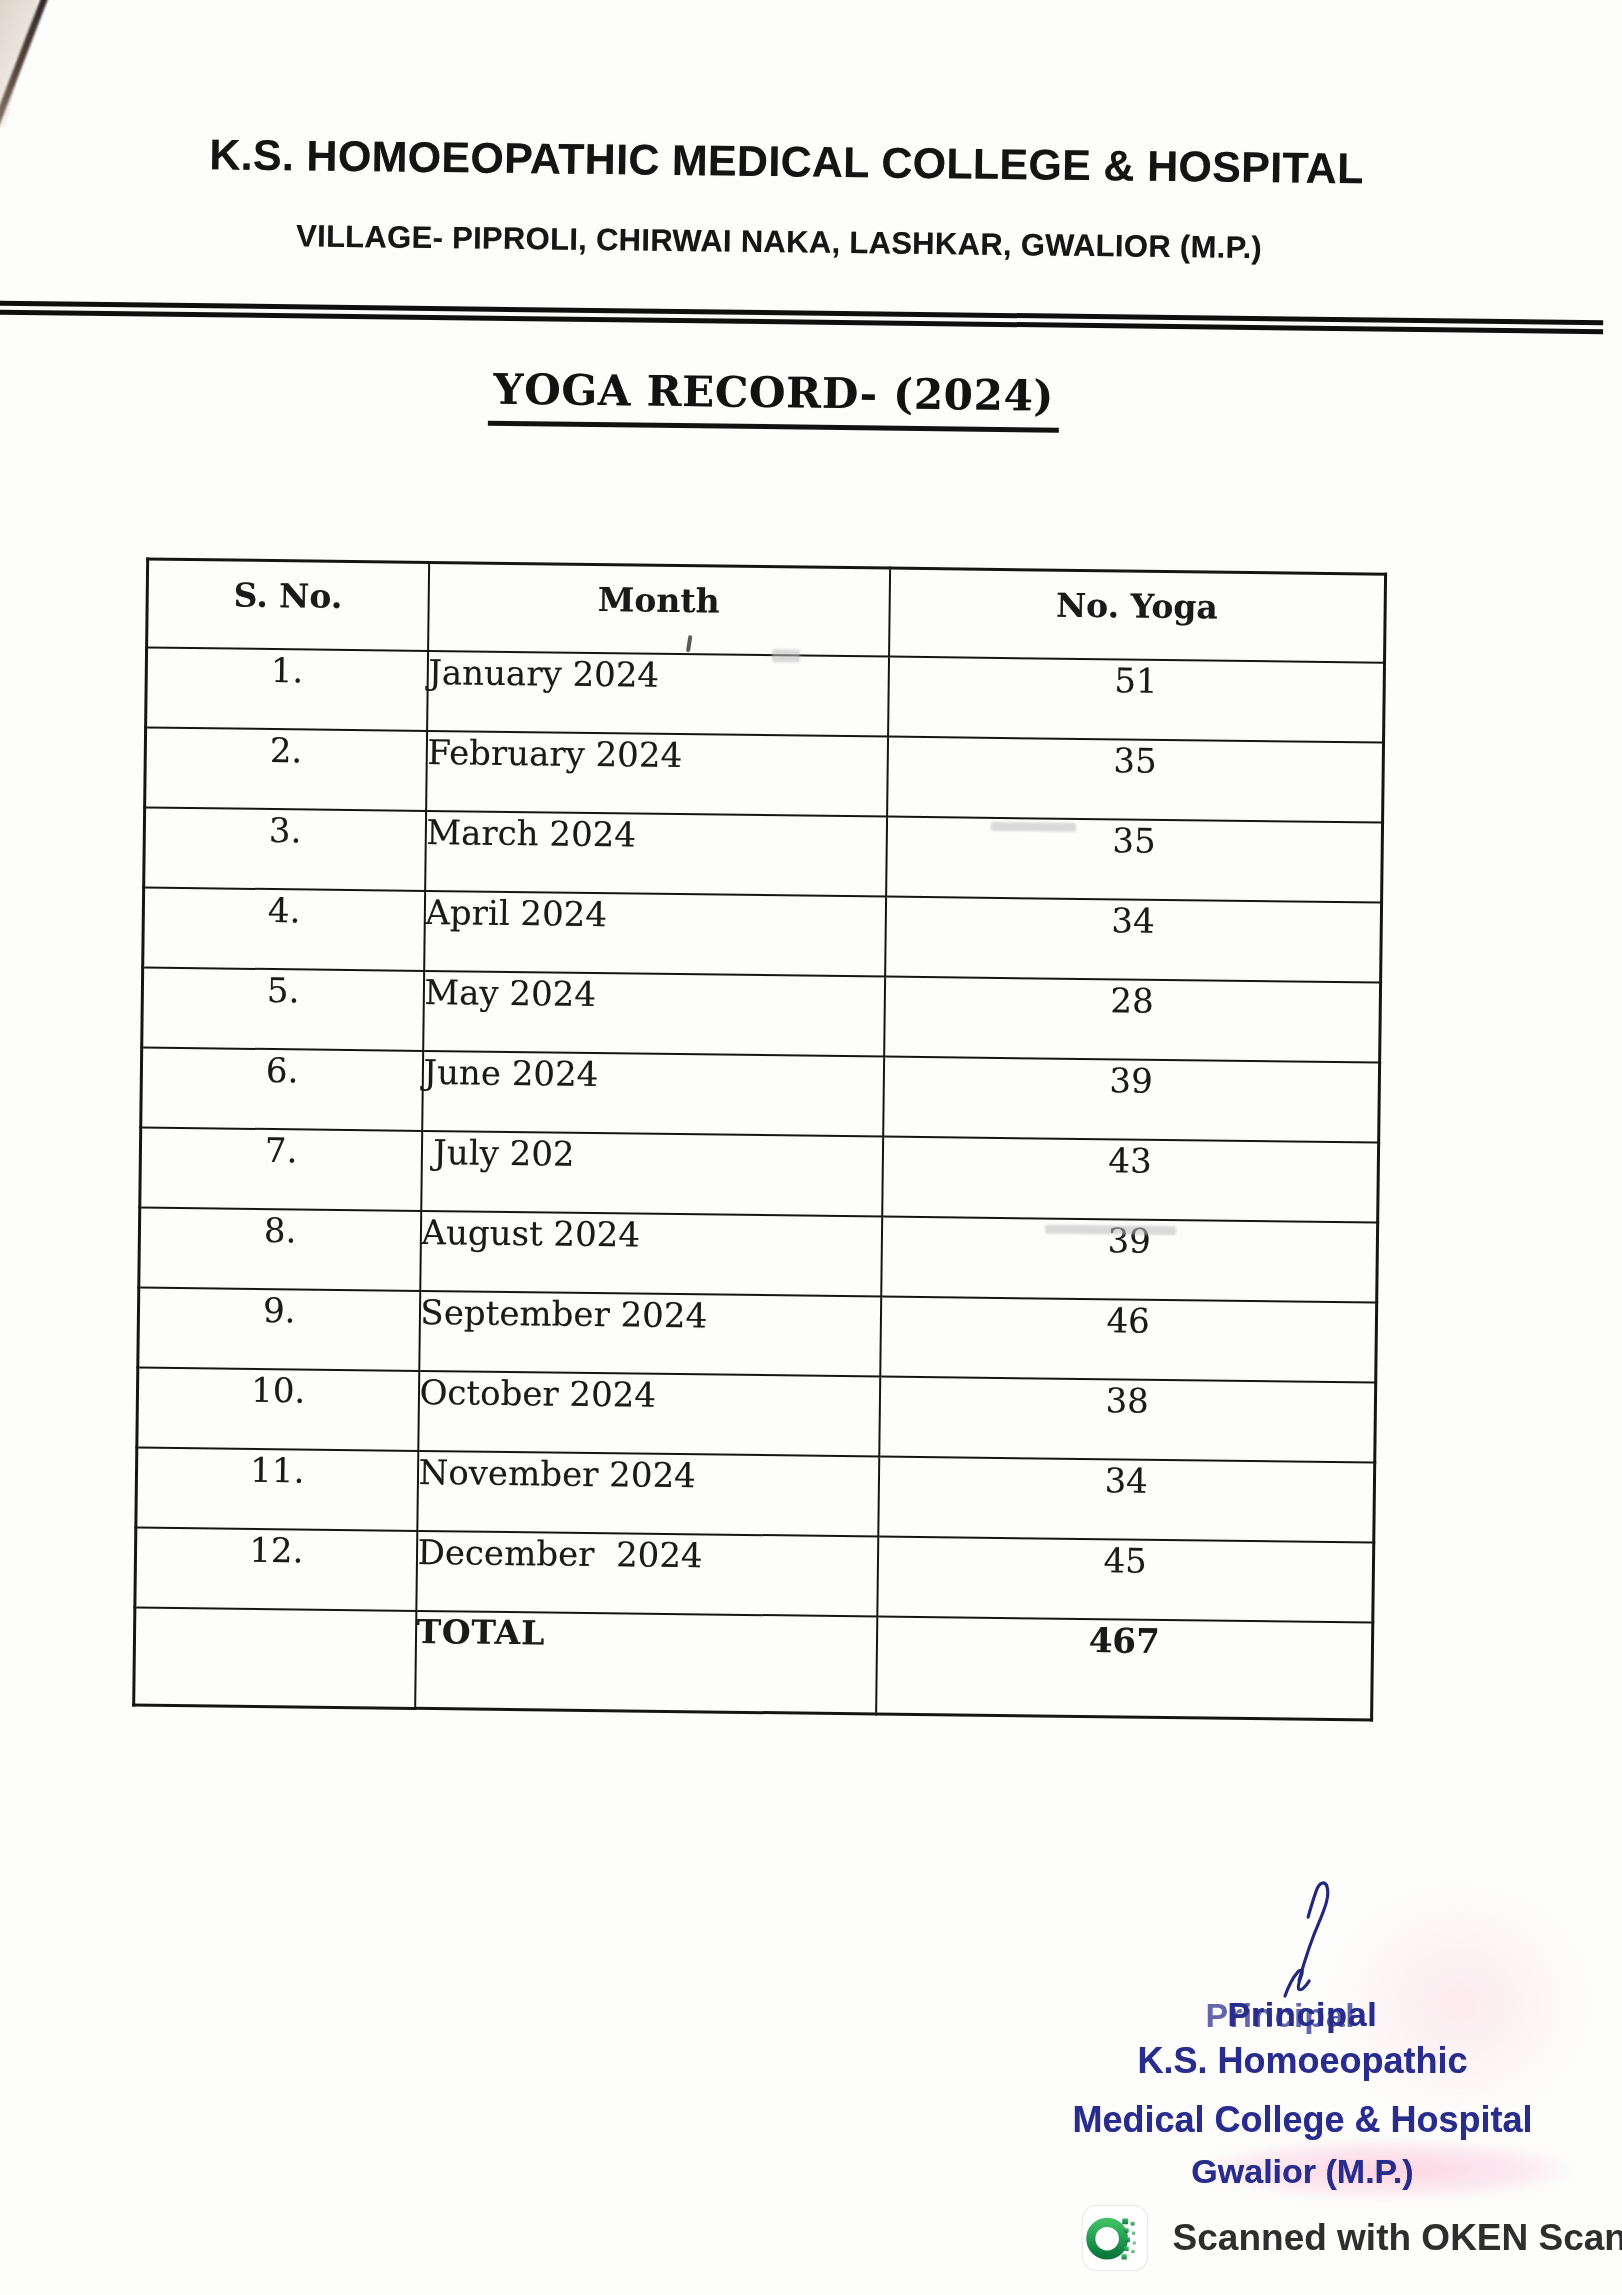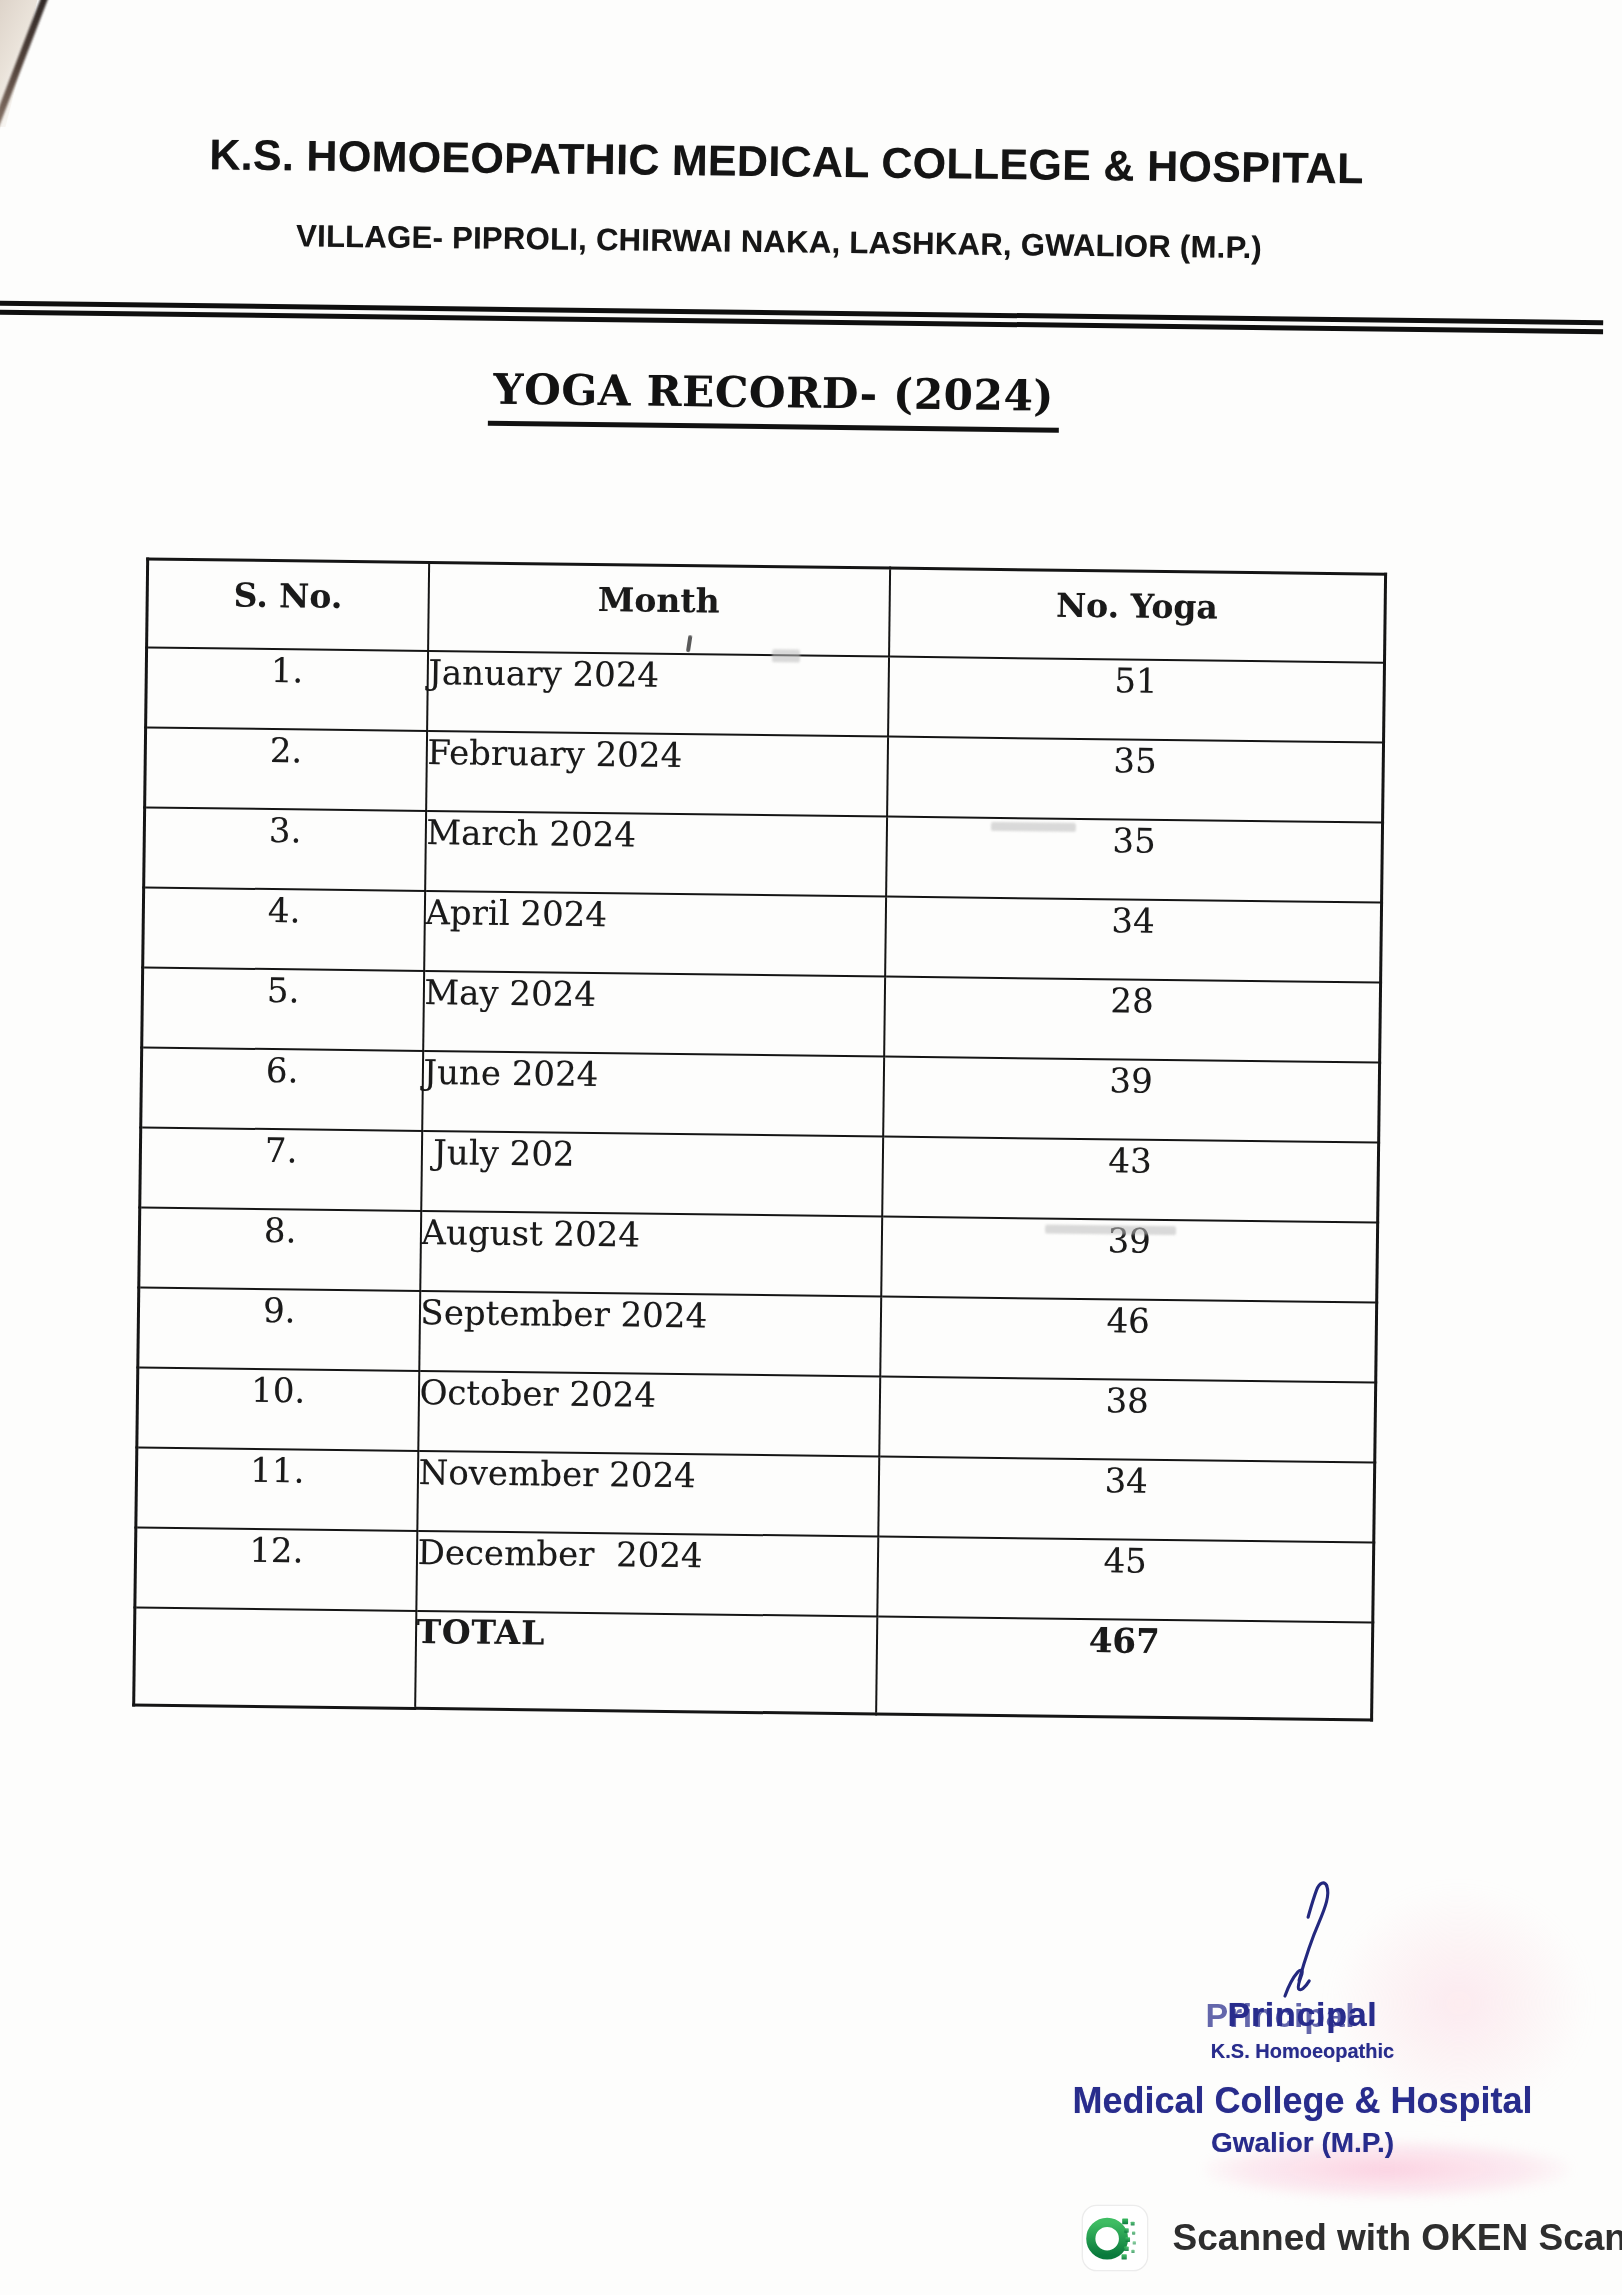--- a/index.html
+++ b/index.html
@@ -131,23 +131,23 @@
     margin: 0 auto;
     height: 124px;
   }
   .stamp-line1 {
     font-weight: 700;
     font-size: 34px;
     letter-spacing: 0.7px;
     text-shadow: -22px 1.3px 0 rgba(40,44,140,0.72), 0 0 0.7px rgba(40,44,140,0.6);
     margin-top: -9.2px;
   }
-  .stamp-line2 { font-weight: 700; font-size: 20px; margin-top: 6.5px; text-shadow: 0 0 0.7px rgba(40,44,140,0.5); }
+  .stamp-line2 { font-weight: 700; font-size: 36px; margin-top: 6.5px; text-shadow: 0 0 0.7px rgba(40,44,140,0.5); }
   .stamp-line3 { font-weight: 700; font-size: 36px; margin-top: 17px; text-shadow: 0 0 0.7px rgba(40,44,140,0.5); }
-  .stamp-line4 { font-weight: 700; font-size: 28px; margin-top: 5px; text-shadow: 0 0 0.7px rgba(40,44,140,0.5); }
+  .stamp-line4 { font-weight: 700; font-size: 34px; margin-top: 11px; text-shadow: 0 0 0.7px rgba(40,44,140,0.5); }
 
   
   .scan-footer {
     position: absolute;
     left: 1081px; top: 2204px;
     display: flex;
     align-items: center;
   }
   .oken-logo {
     width: 68px; height: 68px;

